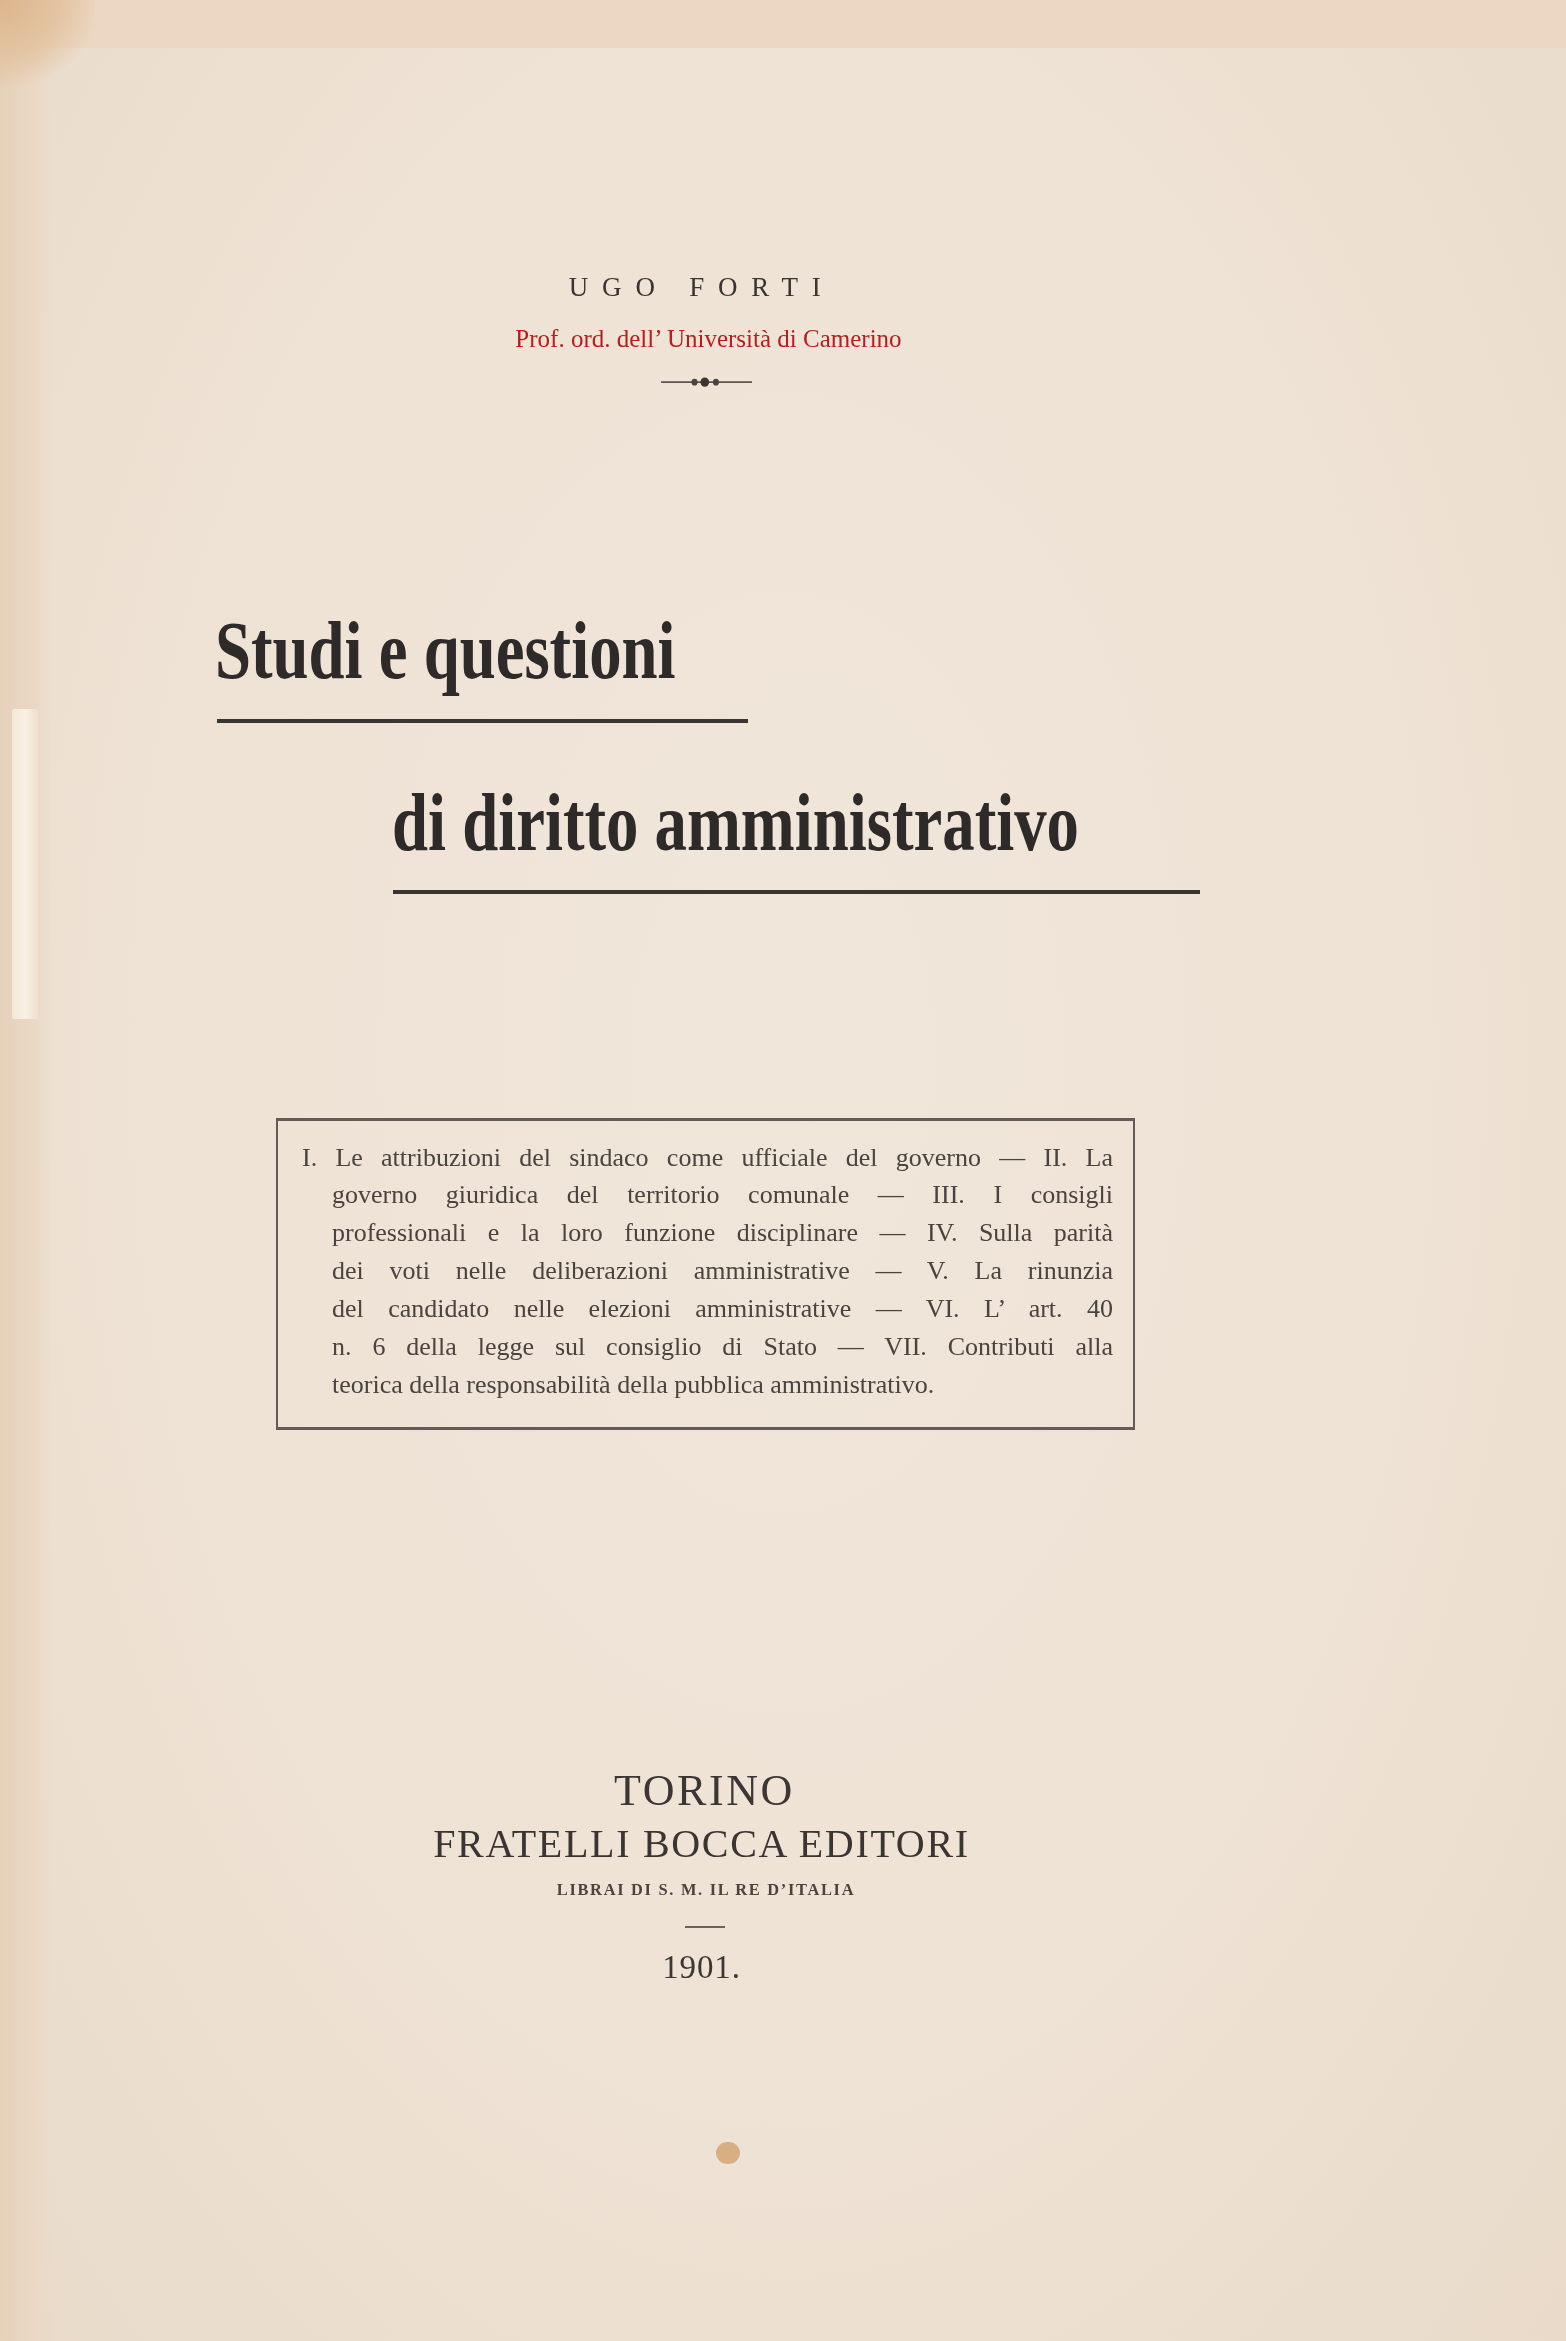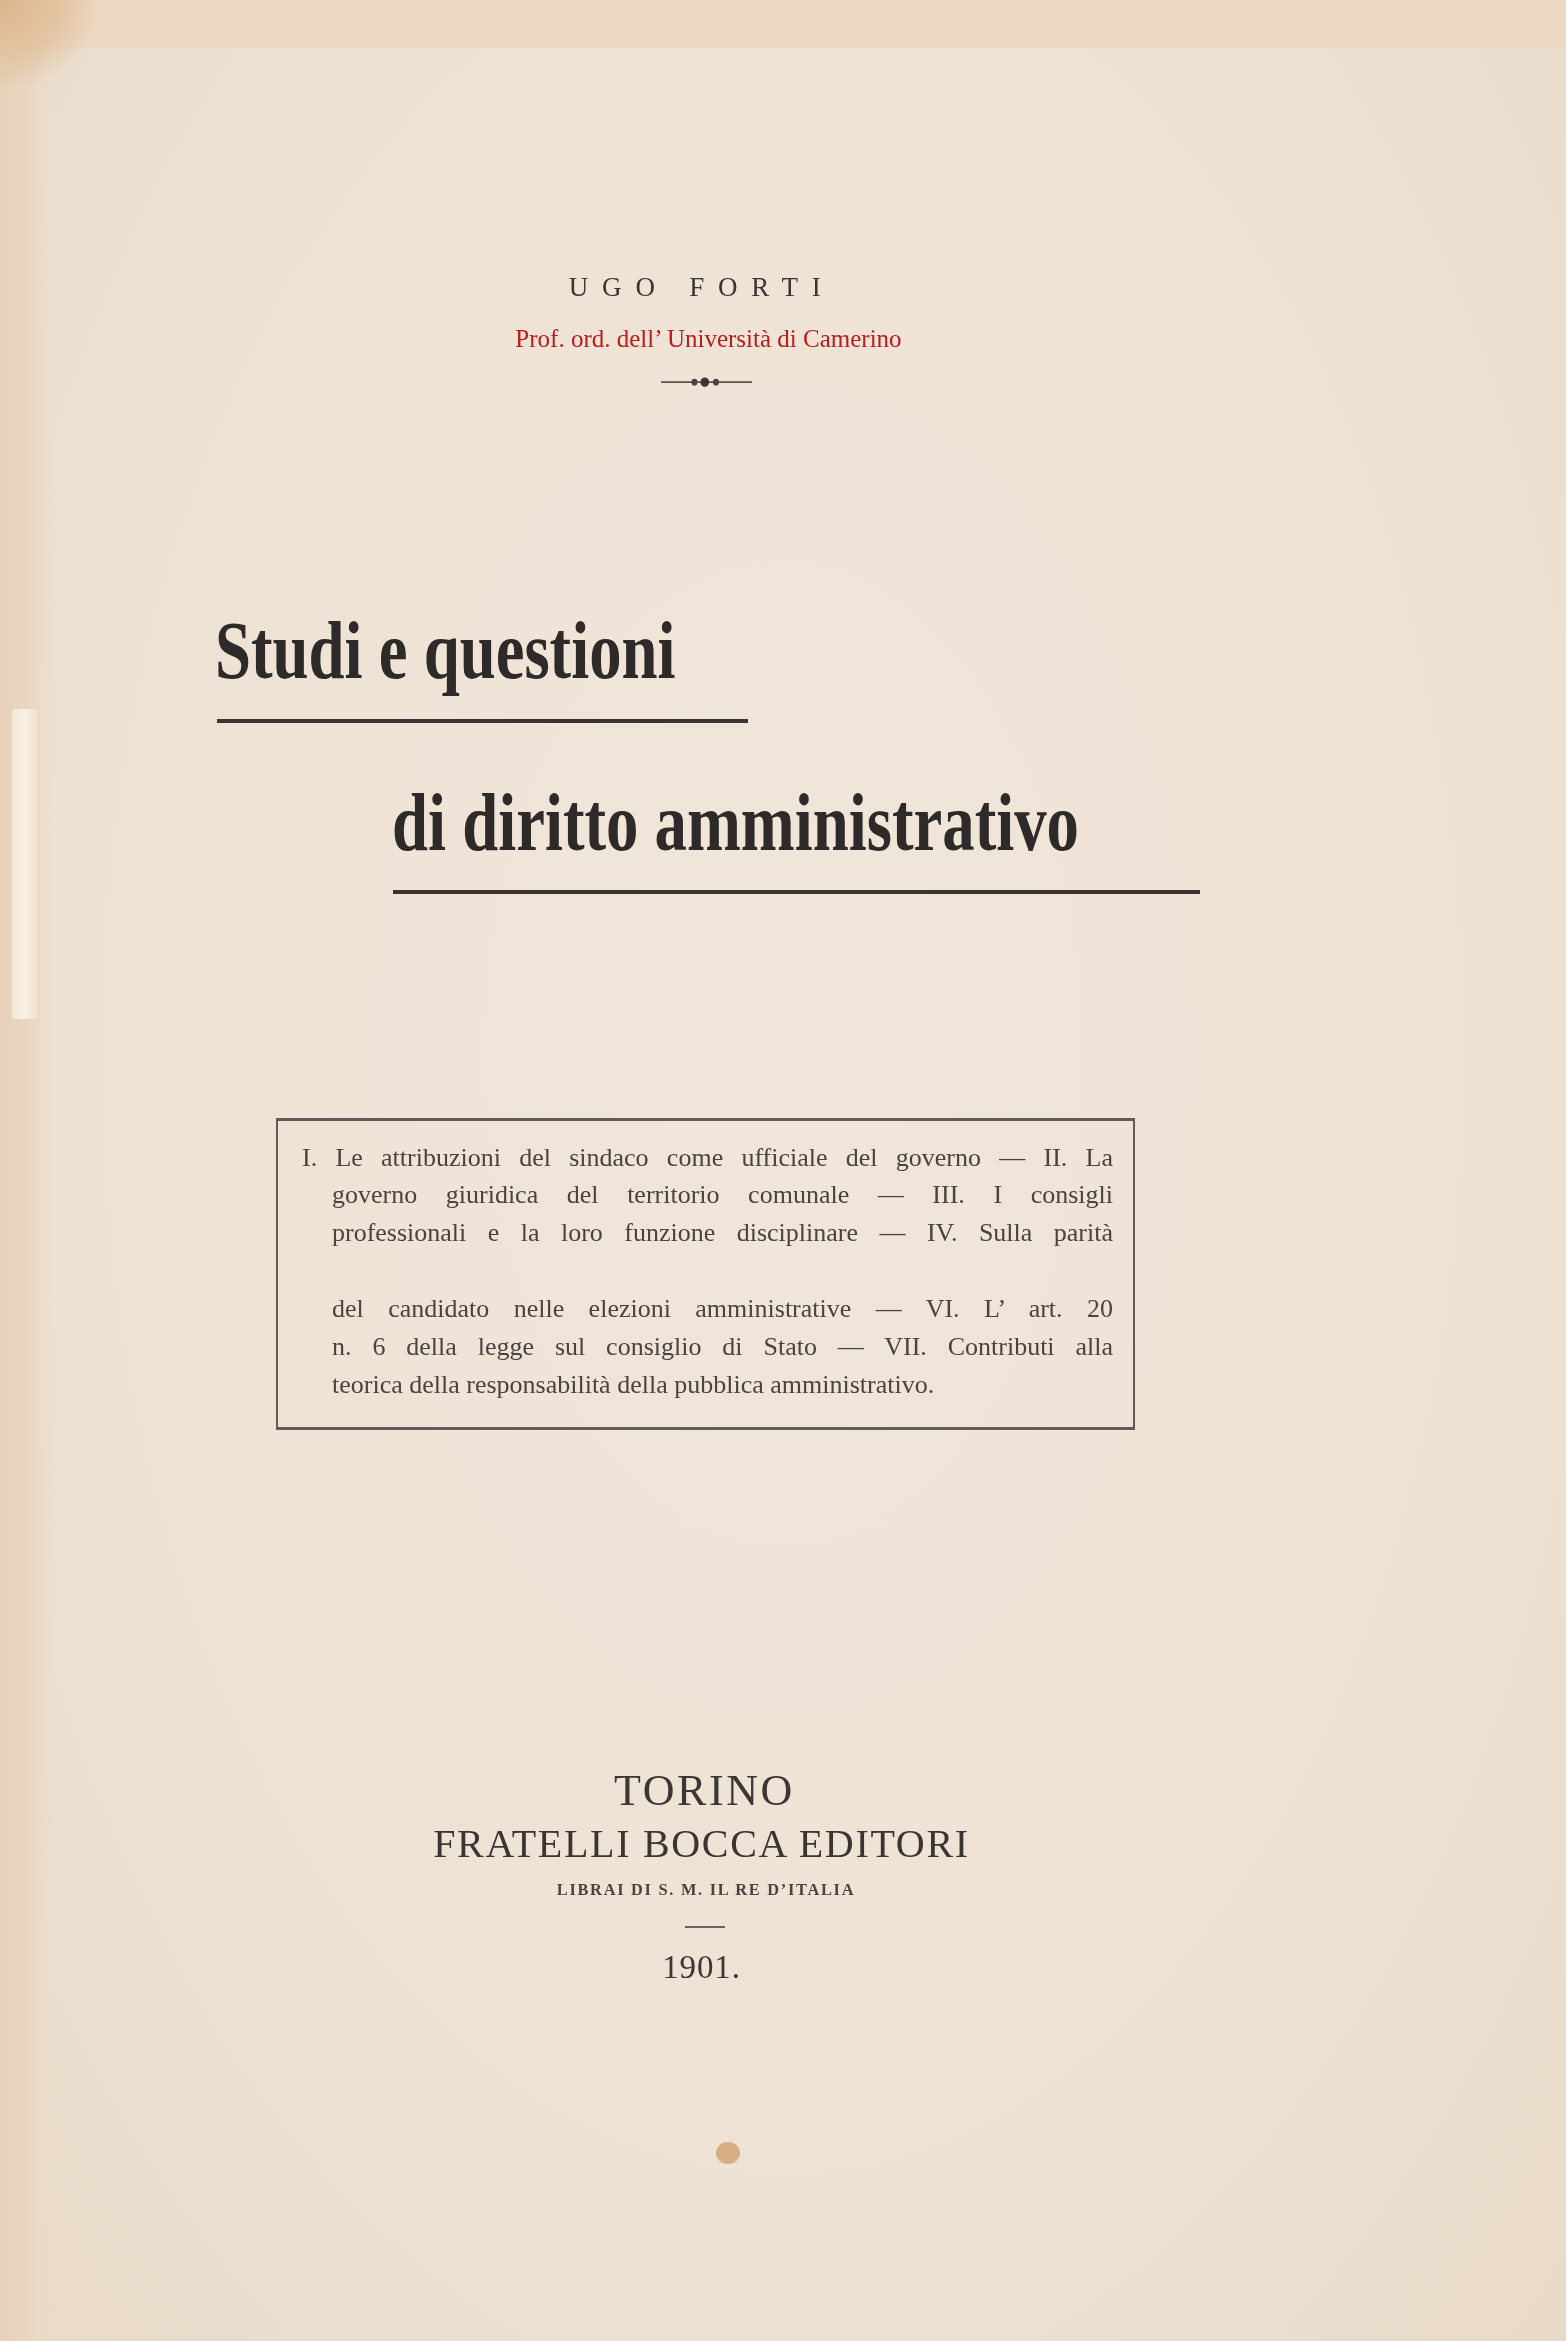--- a/index.html
+++ b/index.html
@@ -110,22 +110,25 @@
 <div class="contents-box">
   <div class="contents-line" style="top:21.5px">
     <span style="left:24px;width:811px;text-align:justify;text-align-last:justify">I. Le attribuzioni del sindaco come ufficiale del governo — II. La</span>
   </div>
   <div class="contents-line" style="top:59px">
     <span style="left:54px;width:781px;text-align:justify;text-align-last:justify">governo giuridica del territorio comunale — III. I consigli</span>
   </div>
   <div class="contents-line" style="top:97px">
     <span style="left:54px;width:781px;text-align:justify;text-align-last:justify">professionali e la loro funzione disciplinare — IV. Sulla parità</span>
   </div>
+  <div class="contents-line" style="top:135px">
+    <span style="left:54px;width:781px;text-align:justify;text-align-last:justify">dei voti nelle deliberazioni amministrative — V. La rinunzia</span>
+  </div>
   <div class="contents-line" style="top:173px">
-    <span style="left:54px;width:781px;text-align:justify;text-align-last:justify">del candidato nelle elezioni amministrative — VI. L’ art. 20</span>
+    <span style="left:54px;width:781px;text-align:justify;text-align-last:justify">del candidato nelle elezioni amministrative — VI. L’ art. 40</span>
   </div>
   <div class="contents-line" style="top:211px">
     <span style="left:54px;width:781px;text-align:justify;text-align-last:justify">n. 6 della legge sul consiglio di Stato — VII. Contributi alla</span>
   </div>
   <div class="contents-line" style="top:249px">
     <span style="left:54px;width:723px">teorica della responsabilità della pubblica amministrativo.</span>
   </div>
 </div>
 
 <div class="city">TORINO</div>

